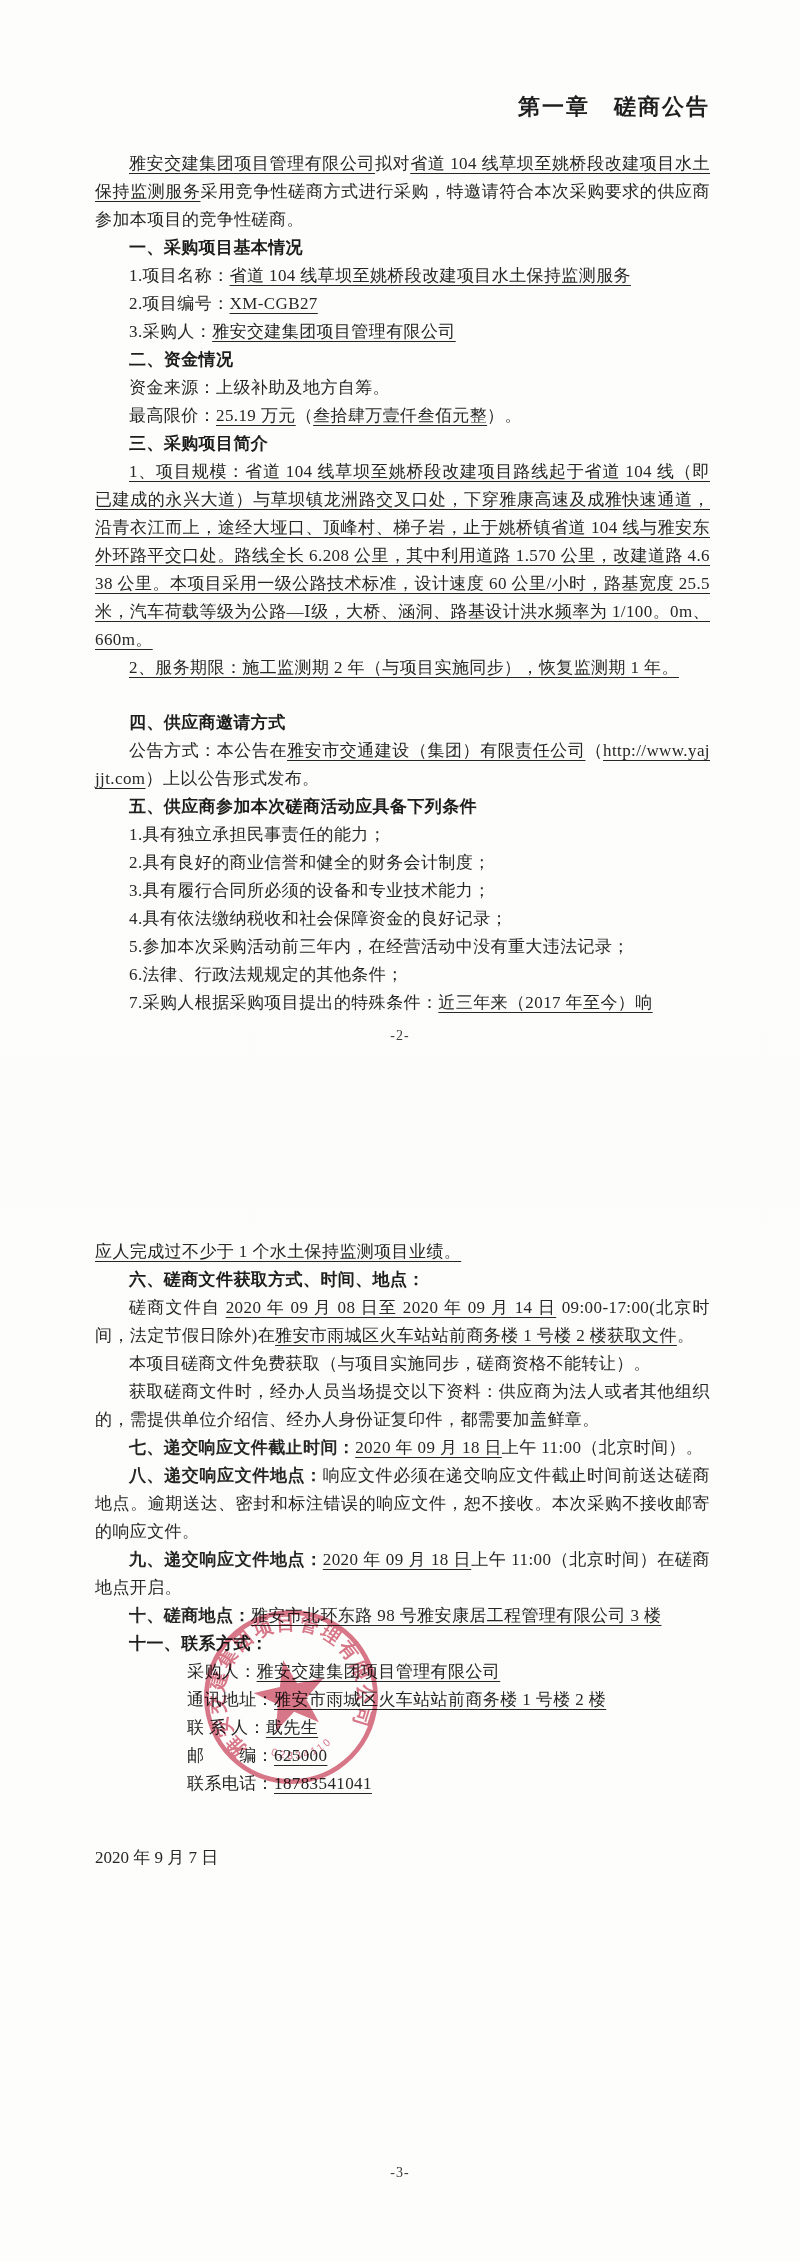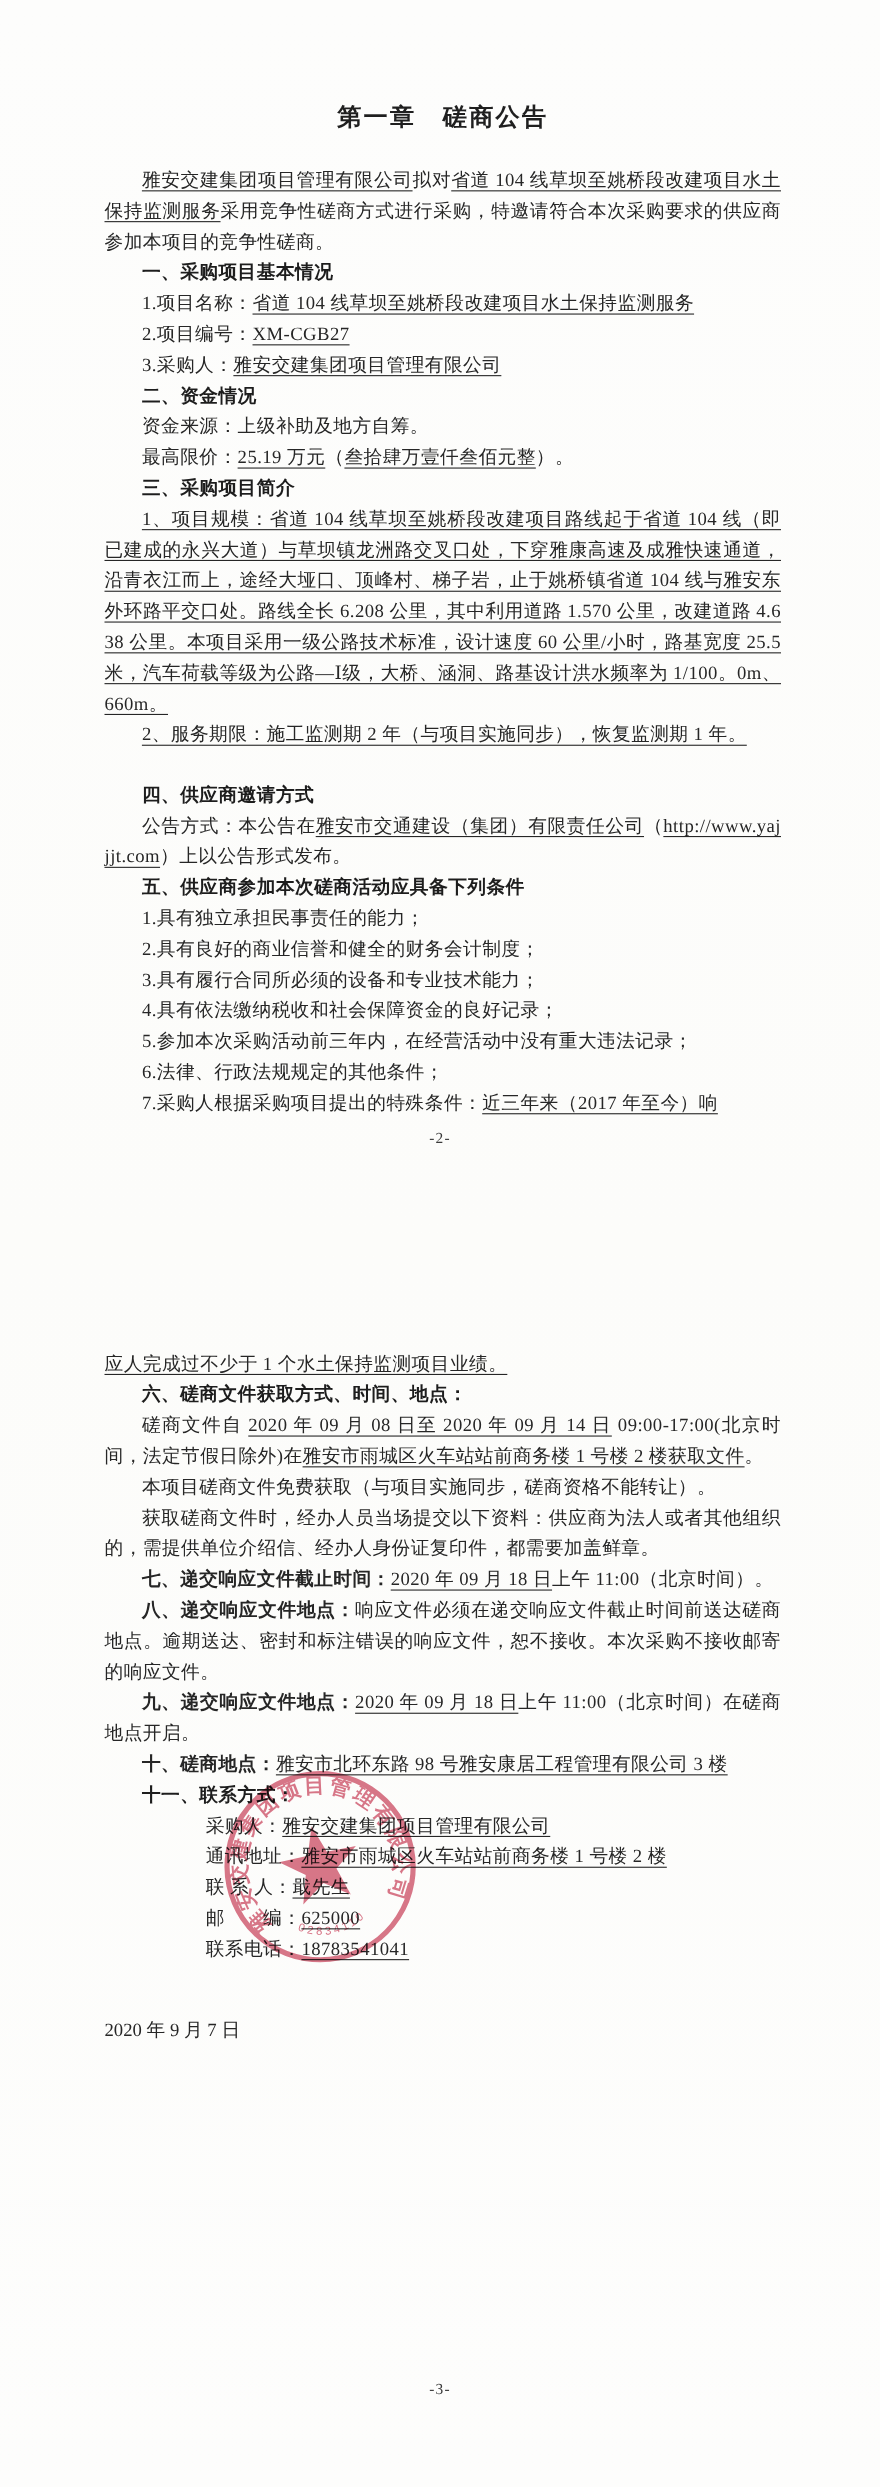--- a/index.html
+++ b/index.html
@@ -12,21 +12,21 @@
   }
   .doc{
     position:relative;
     width:800px;height:2261px;
     background:linear-gradient(180deg,#fdfdfc 0%,#fcfcfa 50%,#fdfdfc 100%);
   }
   .page{padding:0 90px 0 95px;}
   .page .content{width:615px;}
   .doc-title{
     padding-top:92px;
-    text-align:center;
+    text-align:right;
     font-size:22px;
     font-weight:700;
     letter-spacing:2px;
     font-family:"Liberation Sans","DejaVu Sans",sans-serif;
     color:#1f1f1f;
     margin:0 0 28px 0;
   }
   .line{
     margin:0;
     font-size:17px;
@@ -55,21 +55,21 @@
   .pagenum{
     position:absolute;
     left:0;width:800px;
     text-align:center;
     font-size:14px;
     color:#3a3a3a;
     letter-spacing:1px;
   }
   .pagenum.p2{top:1028px;}
   .pagenum.p3{top:2165px;}
-  #page3{margin-top:4px;}
+  #page3{margin-top:16px;}
   #page3 .content{padding-top:0;}
   .page3-offset{height:205px;}
   .seal{
     position:absolute;
     left:197px;top:1603px;
     width:188px;height:188px;
     transform:rotate(-12deg);
     opacity:0.78;
     mix-blend-mode:multiply;
     pointer-events:none;

